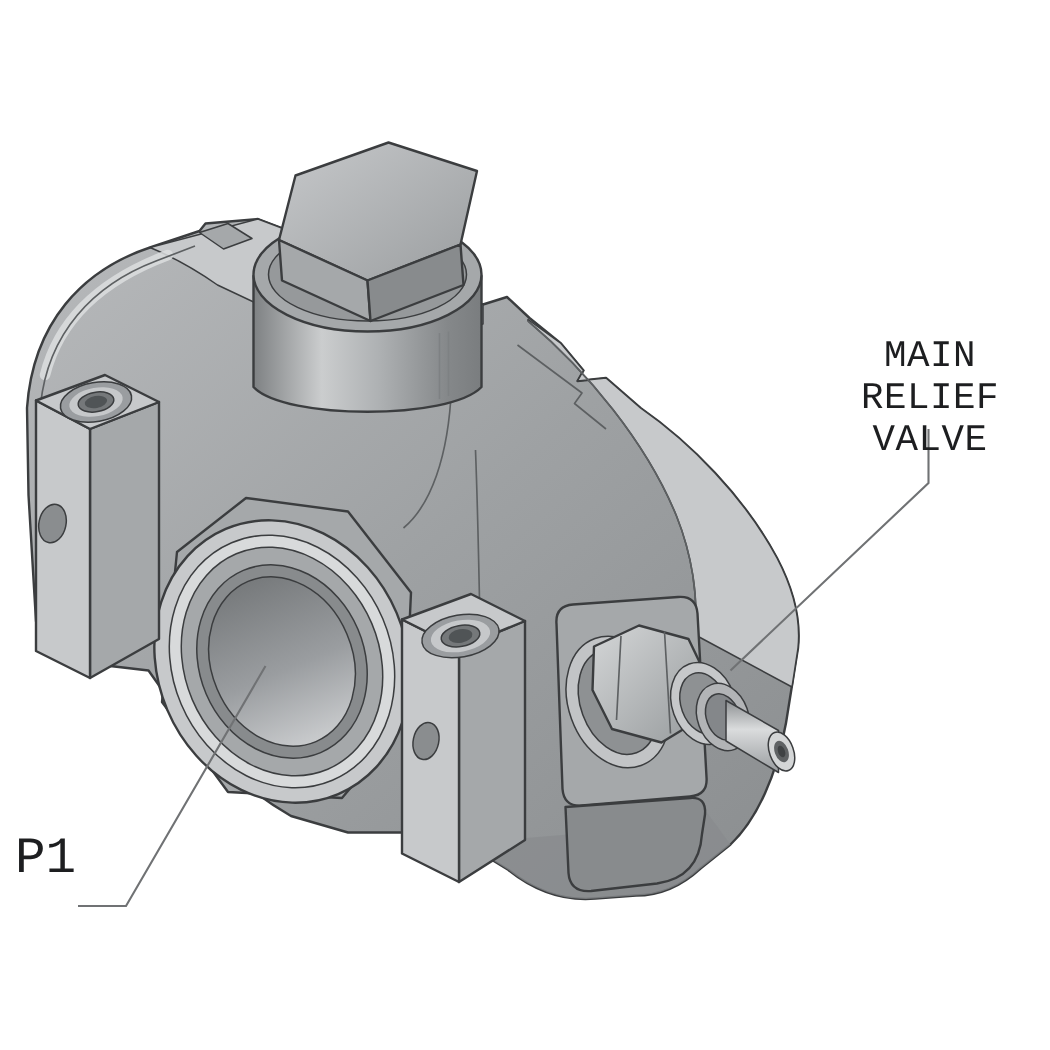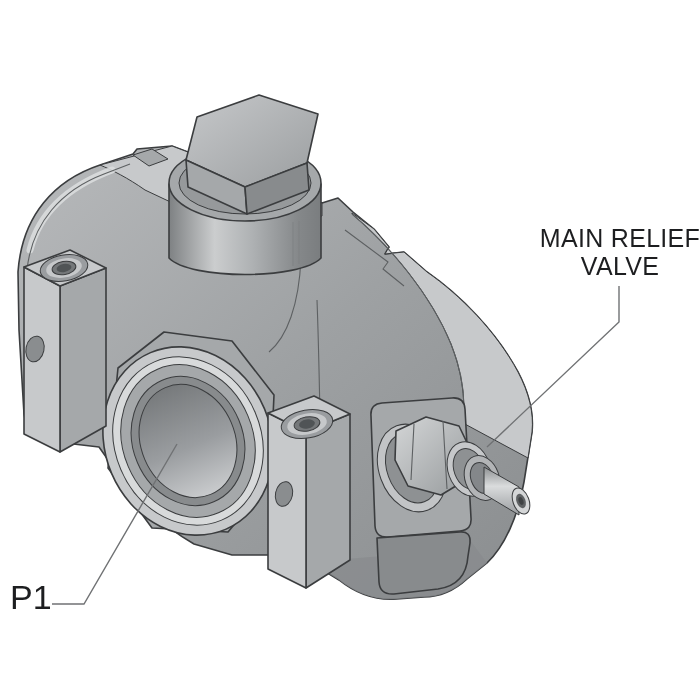--- a/index.html
+++ b/index.html
@@ -2,33 +2,33 @@
 <html style="--background: #ffffff; --text: #1d1e20; --leader-line: #707274; --outline: #3b3d3f; --body-base: #a5a8aa; --body-light: #c7c9cb; --body-highlight: #dcdedf; --body-dark: #888b8d; --body-darker: #6f7274;"><head>
 <meta charset="utf-8">
 <style>
   :root{
     --background:#ffffff; --text:#1d1e20; --leader-line:#707274; --outline:#3b3d3f;
     --body-base:#a5a8aa; --body-light:#c7c9cb; --body-highlight:#dcdedf;
     --body-dark:#888b8d; --body-darker:#6f7274;
   }
   html,body{margin:0;padding:0;}
   body{background:var(--background);font-family:"Liberation Sans",sans-serif;}
-  .stage{position:relative;width:700px;height:700px;background:var(--background);overflow:hidden;}
+  .stage{position:relative;width:700px;height:700px;background:var(--background);overflow:hidden;font-family:Liberation Mono, monospace;}
   svg{position:absolute;left:0;top:0;}
   .ol{stroke:var(--outline);stroke-width:1.6;stroke-linejoin:round;}
   .ol2{stroke:var(--outline);stroke-width:1;stroke-linejoin:round;}
   .ln{stroke:#5d6062;stroke-width:1.1;fill:none;stroke-linejoin:round;}
   .lnLight{stroke:#7e8183;stroke-width:1;fill:none;}
   .leader{stroke:var(--leader-line);stroke-width:1.4;fill:none;}
   .fBase{fill:var(--body-base);} .fLight{fill:var(--body-light);}
   .fDark{fill:var(--body-dark);}
   .callout{position:absolute;color:var(--text);}
   .callout-mrv{left:538px;top:224px;width:164px;text-align:center;font-size:25px;line-height:28px;letter-spacing:.3px;}
   .callout-mrv span{display:block;}
-  .callout-p1{left:10px;top:580px;font-size:34px;line-height:34px;}
+  .callout-p1{left:10px;top:556px;font-size:34px;line-height:34px;}
 </style>
 </head>
 <body>
 
 <div class="stage">
   <svg width="700" height="700" viewBox="0 0 700 700">
     <defs>
       <linearGradient id="gBody" x1="0" y1="0" x2="1" y2="1">
         <stop offset="0" stop-color="#b8babc"></stop>
           <stop offset="0.5" stop-color="#9ea1a3"></stop>

